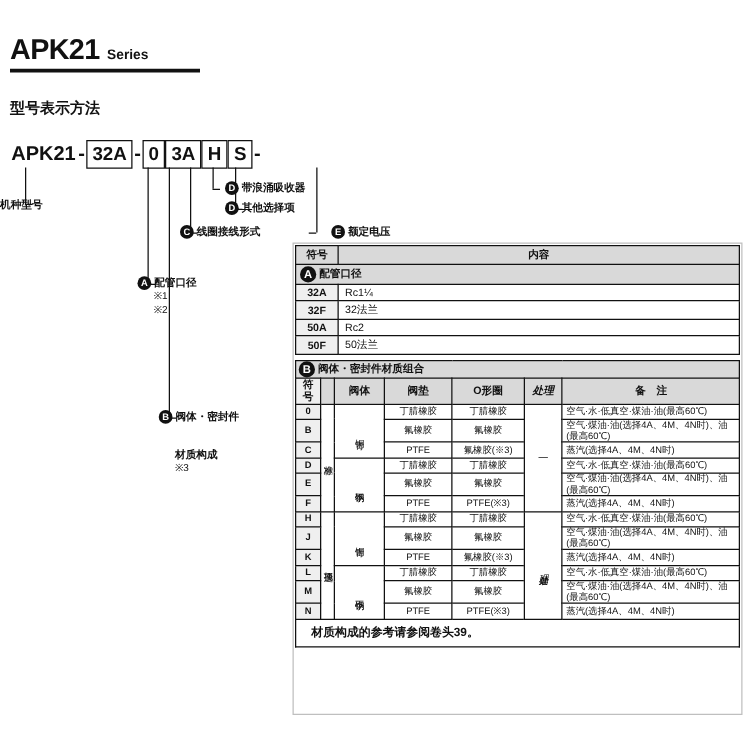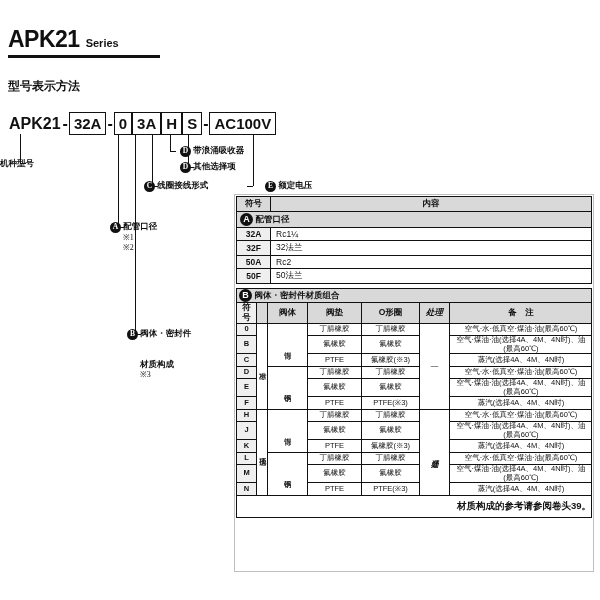--- a/index.html
+++ b/index.html
@@ -63,21 +63,20 @@
   }
   .circ.lg { width:13px; height:13px; font-size:9px; }
 
   
   .vline { position:absolute; background:#111; width:1px; }
   .hline { position:absolute; background:#111; height:1px; }
 
   .callout {
     position:absolute; font-size:8.5px; line-height:1.35;
     white-space:nowrap;
-    font-family:Liberation Serif, serif;
   }
   .callout .lbl { font-weight:bold; }
   .callout .sub { font-size:8px; }
 
   
   .tbl-wrap {
     position:absolute; left:236px; top:196px; width:356px;
   }
   table {
     border-collapse:collapse; width:100%;
@@ -104,31 +103,31 @@
   .tblB .c-code { width:20px; text-align:center; font-weight:bold; background:#efefef;}
   .tblB .c-vert {
     width:11px; text-align:center;
     writing-mode:vertical-rl; text-orientation:upright;
     letter-spacing:0px; padding:0;
   }
   .tblB .c-body { width:40px; text-align:center; }
   .tblB .c-gasket { width:54px; text-align:center; }
   .tblB .c-oring { width:58px; text-align:center; }
   .tblB .c-treat { width:30px; text-align:center;font-style:italic; }
-  .tblB .c-note { text-align:center; padding-left:3px; }
+  .tblB .c-note { text-align:left; padding-left:3px; }
 
   .vtxt {
     writing-mode:vertical-rl; text-orientation:upright;
     display:inline-block; line-height:1;
   }
 
   .footnote {
     border:1px solid #111; border-top:none;
-    text-align:right; font-size:9.5px; font-weight:bold;
-    padding:4px 0; background:#fff;
+    text-align:left; font-size:9.5px; font-weight:bold;
+    padding:4px 12px; background:#fff;
   }
 
   .outer-frame {
     position:absolute; left:234px; top:194px;
     width:360px; height:378px;
     border:1px solid #bfbfbf;
     pointer-events:none;
   }
 </style>
 </head>
@@ -145,21 +144,20 @@
 <div class="codeline">
   <span class="seg">APK21</span>
   <span class="dash">-</span>
   <span class="boxed">32A</span>
   <span class="dash">-</span>
   <span class="boxed">0</span>
   <span class="boxed">3A</span>
   <span class="boxed">H</span>
   <span class="boxed">S</span>
   <span class="dash">-</span>
-  <span class="boxed">AC100V</span>
 </div>
 
 <div class="vline" style="left:20px; top:134px; height:29px;"></div>
 <div class="hline" style="left:20px; top:163px; width:6px;"></div>
 
 <div class="vline" style="left:118px; top:134px; height:93px;"></div>
 <div class="hline" style="left:118px; top:227px; width:6px;"></div>
 
 <div class="vline" style="left:135px; top:134px; height:200px;"></div>
 <div class="hline" style="left:135px; top:334px; width:6px;"></div>

